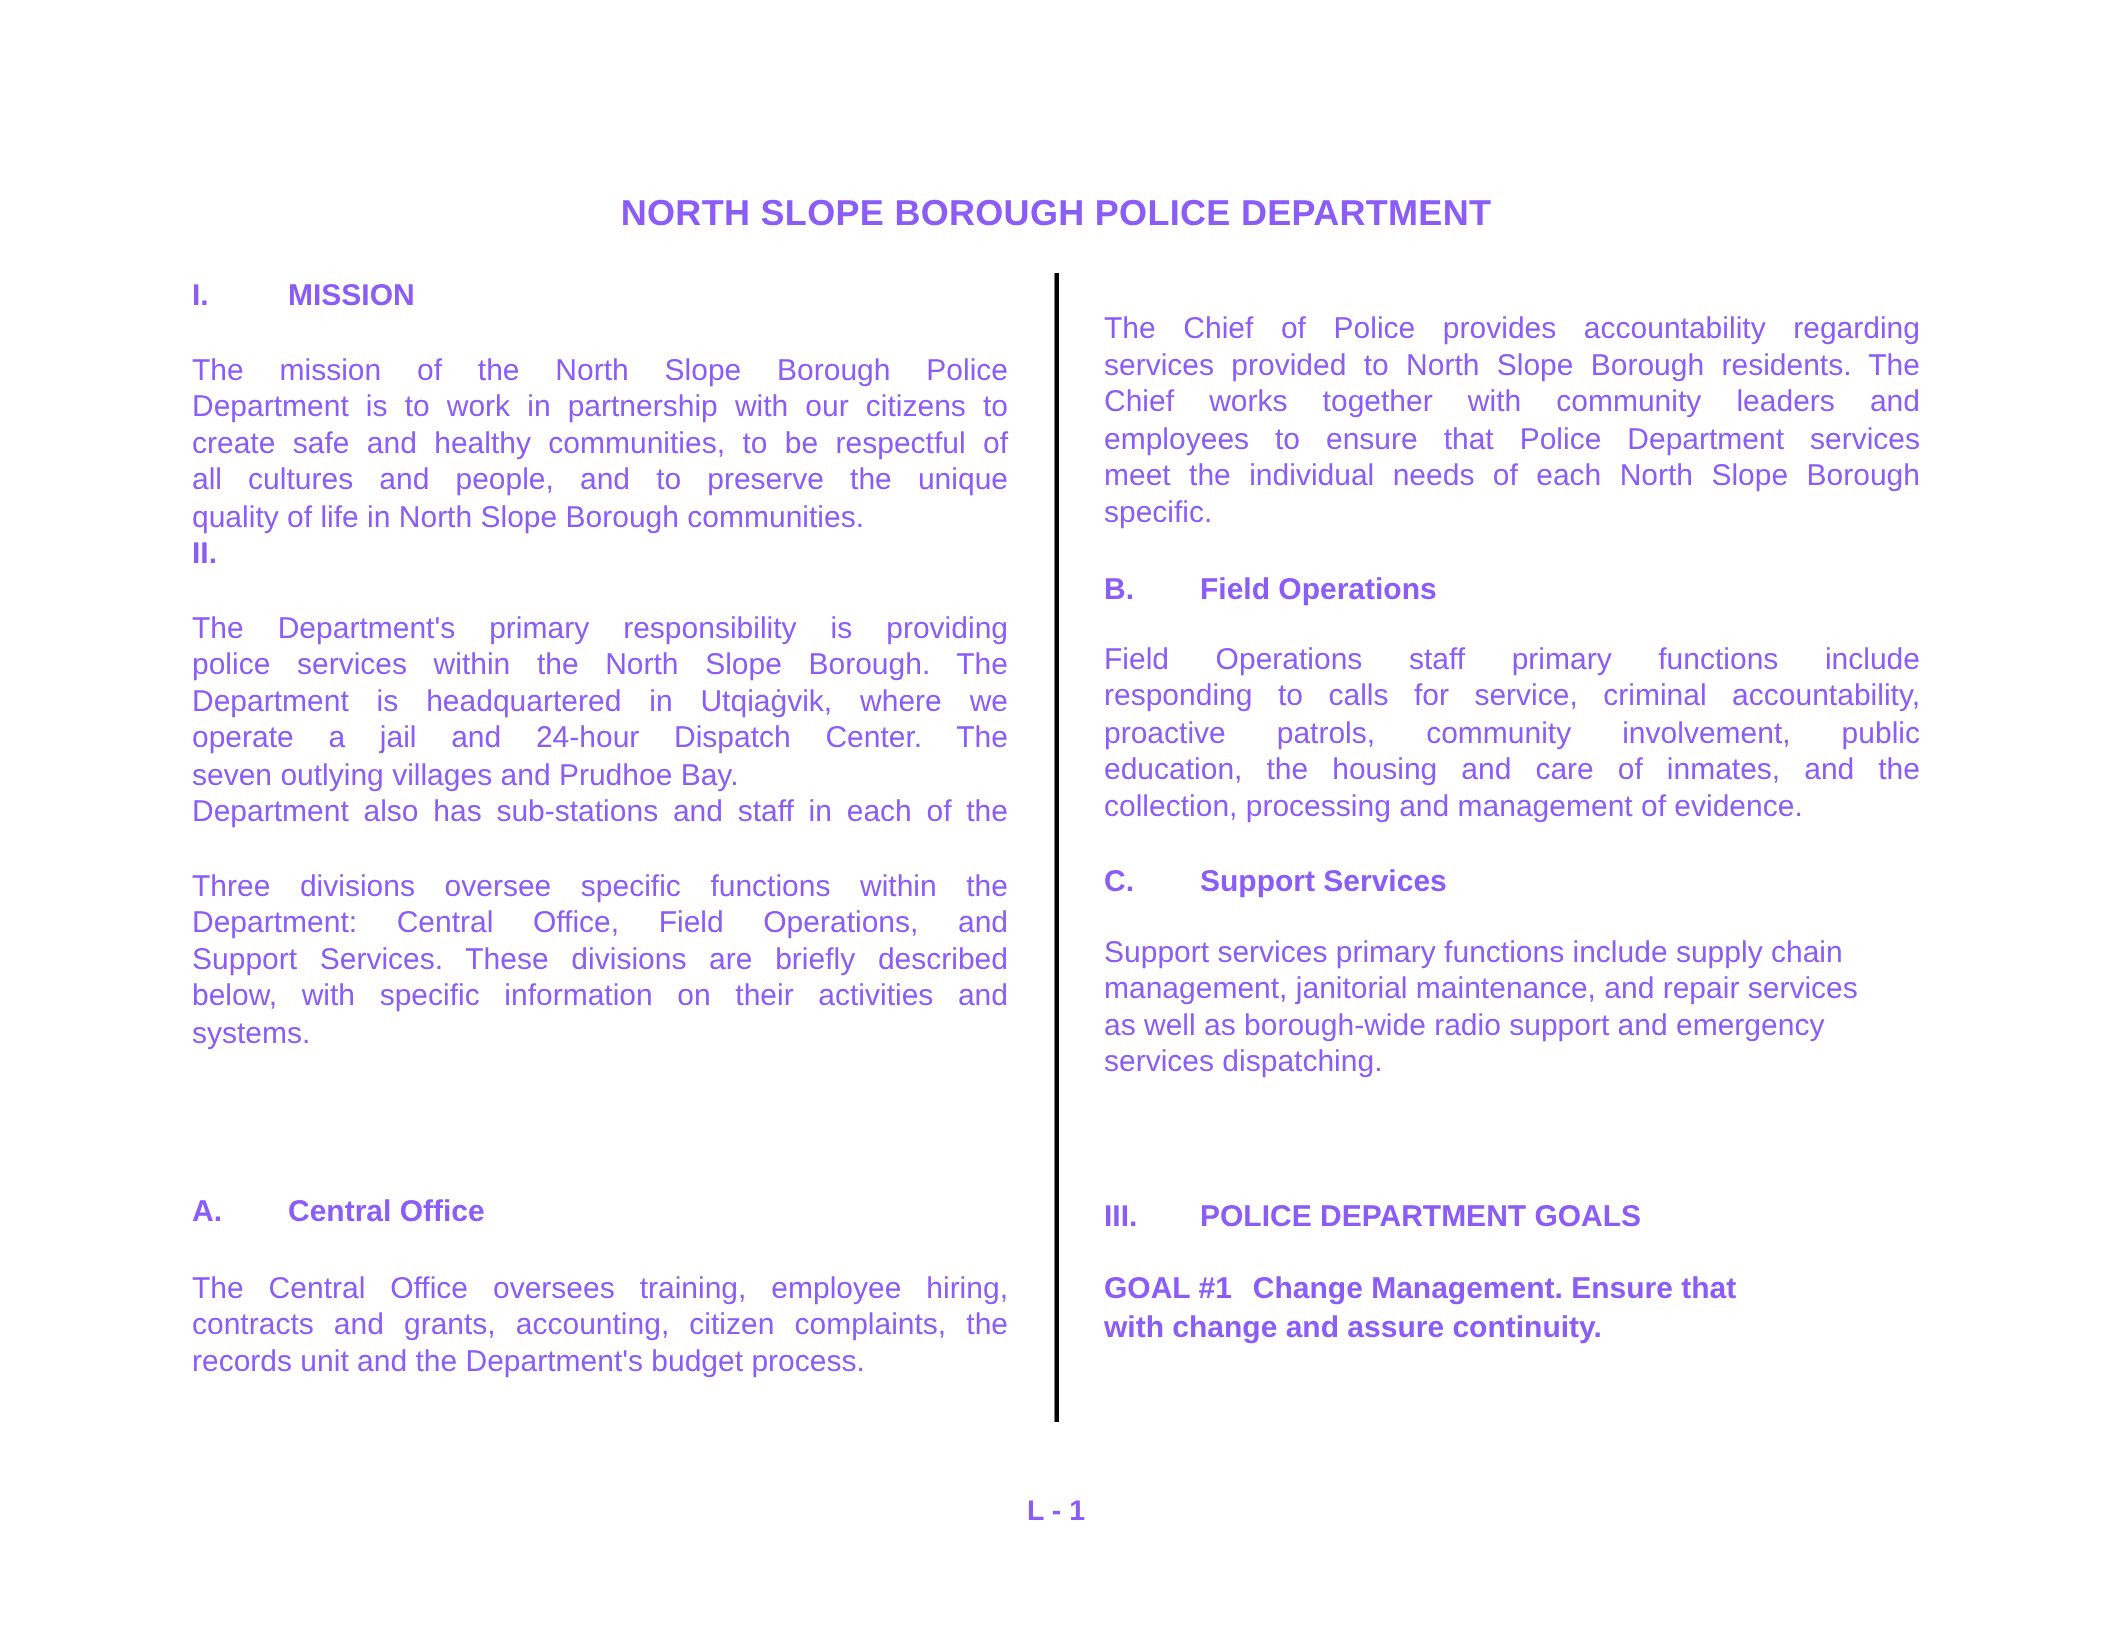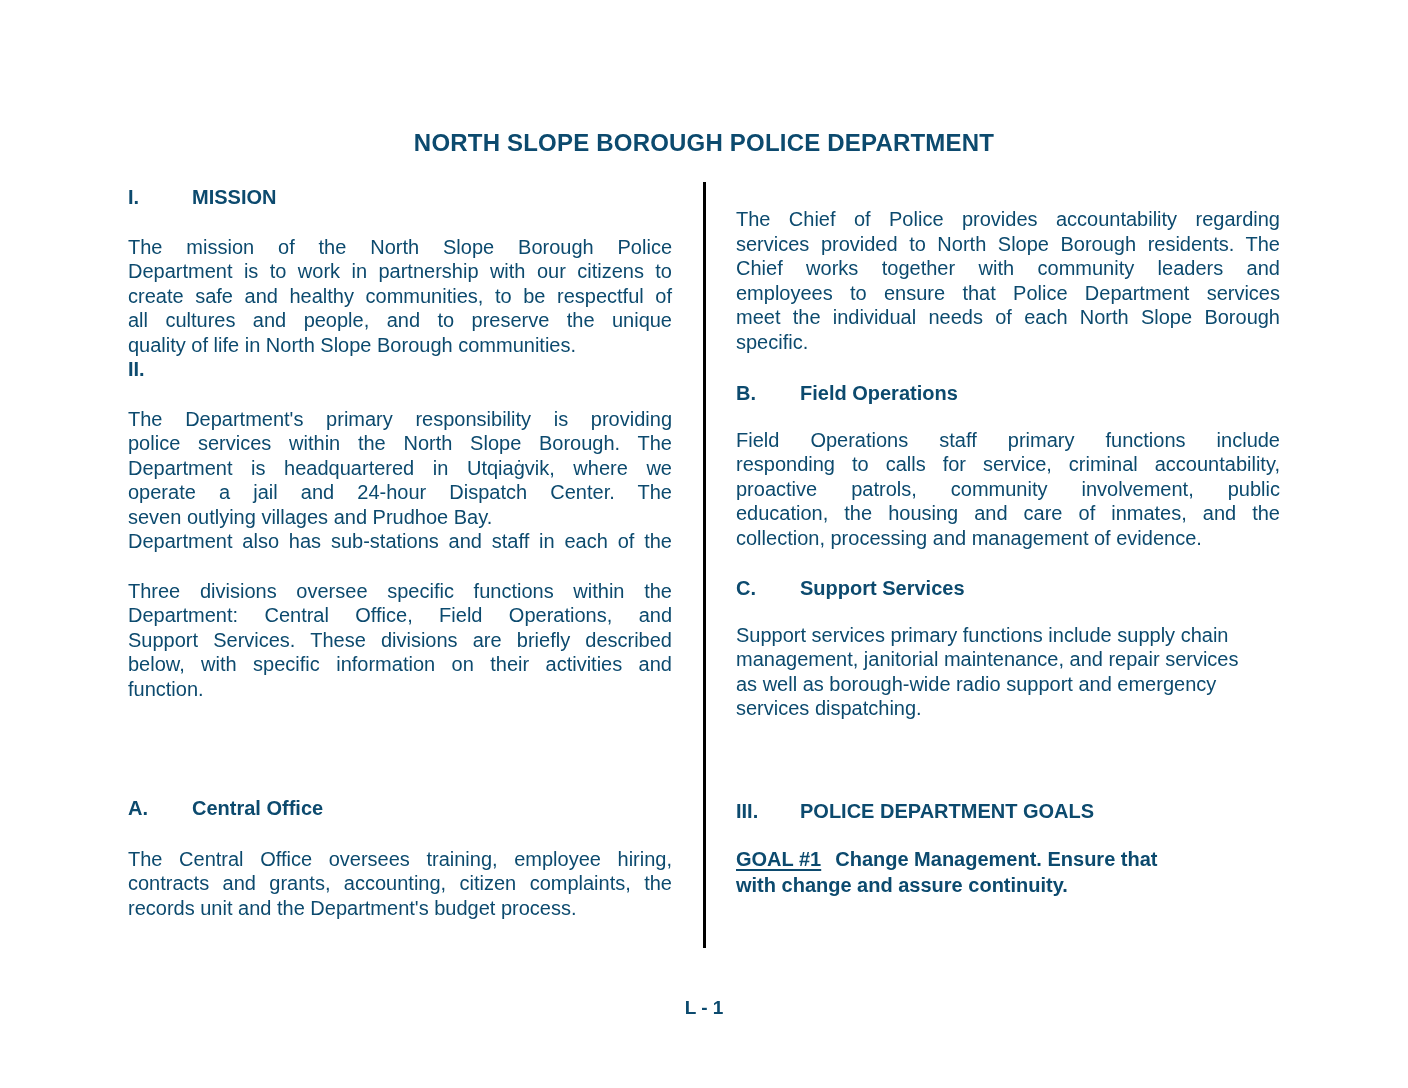--- a/index.html
+++ b/index.html
@@ -1,21 +1,21 @@
 <!DOCTYPE html>
 <html><head>
 <meta charset="utf-8">
 <style>
   html, body { margin: 0; padding: 0; background: #ffffff; }
   .page {
     position: relative;
     width: 1408px;
     height: 1088px;
     background: #ffffff;
-    color: #0c4a6e;
+    color: #8b5cf6;
     font-family: "Liberation Sans", sans-serif;
     overflow: hidden;
   }
   .doc-title {
     position: absolute;
     left: 0; right: 0; top: 129px;
     text-align: center;
     font-size: 24px;
     font-weight: bold;
     letter-spacing: 0.2px;
@@ -48,21 +48,21 @@
   #p-central        { margin-top: 26px; }
 
   #h-fieldops       { margin-top: 27px; }
   #p-fieldops       { margin-top: 22px; }
   #h-support        { margin-top: 26px; }
   #p-support        { margin-top: 22px; }
   #h-goals          { margin-top: 78px; }
   #p-goal1          { margin-top: 23px; font-weight: bold; }
   #p-goal1 .line    { line-height: 26px; }
 
-  .goal-label { text-decoration: underline; text-underline-offset: 3px; }
+  .goal-label { text-underline-offset: 3px; }
   .goal-rest  { margin-left: 14px; }
 
   .page-footer {
     position: absolute;
     left: 0; right: 0; top: 997px;
     text-align: center;
     font-size: 19px;
     font-weight: bold;
   }
 </style>
@@ -101,21 +101,21 @@
         <div class="line jl">operate a jail and 24-hour Dispatch Center.  The</div>
         <div class="line">seven outlying villages and Prudhoe Bay.</div>
         <div class="line jl">Department also has sub-stations and staff in each of the</div>
       </div>
 
     <div class="para" id="p-resp-2">
         <div class="line jl">Three divisions oversee specific functions within the</div>
         <div class="line jl">Department:  Central Office, Field Operations, and</div>
         <div class="line jl">Support Services.  These divisions are briefly described</div>
         <div class="line jl">below, with specific information on their activities and</div>
-        <div class="line">function.</div>
+        <div class="line">systems.</div>
       </div>
 
     <div class="heading" id="h-central">
       <span class="hnum">A.</span>
       <span class="hlabel">Central Office</span>
     </div>
 
     <div class="para" id="p-central">
         <div class="line jl">The Central Office oversees training, employee hiring,</div>
         <div class="line jl">contracts and grants, accounting, citizen complaints, the</div>

